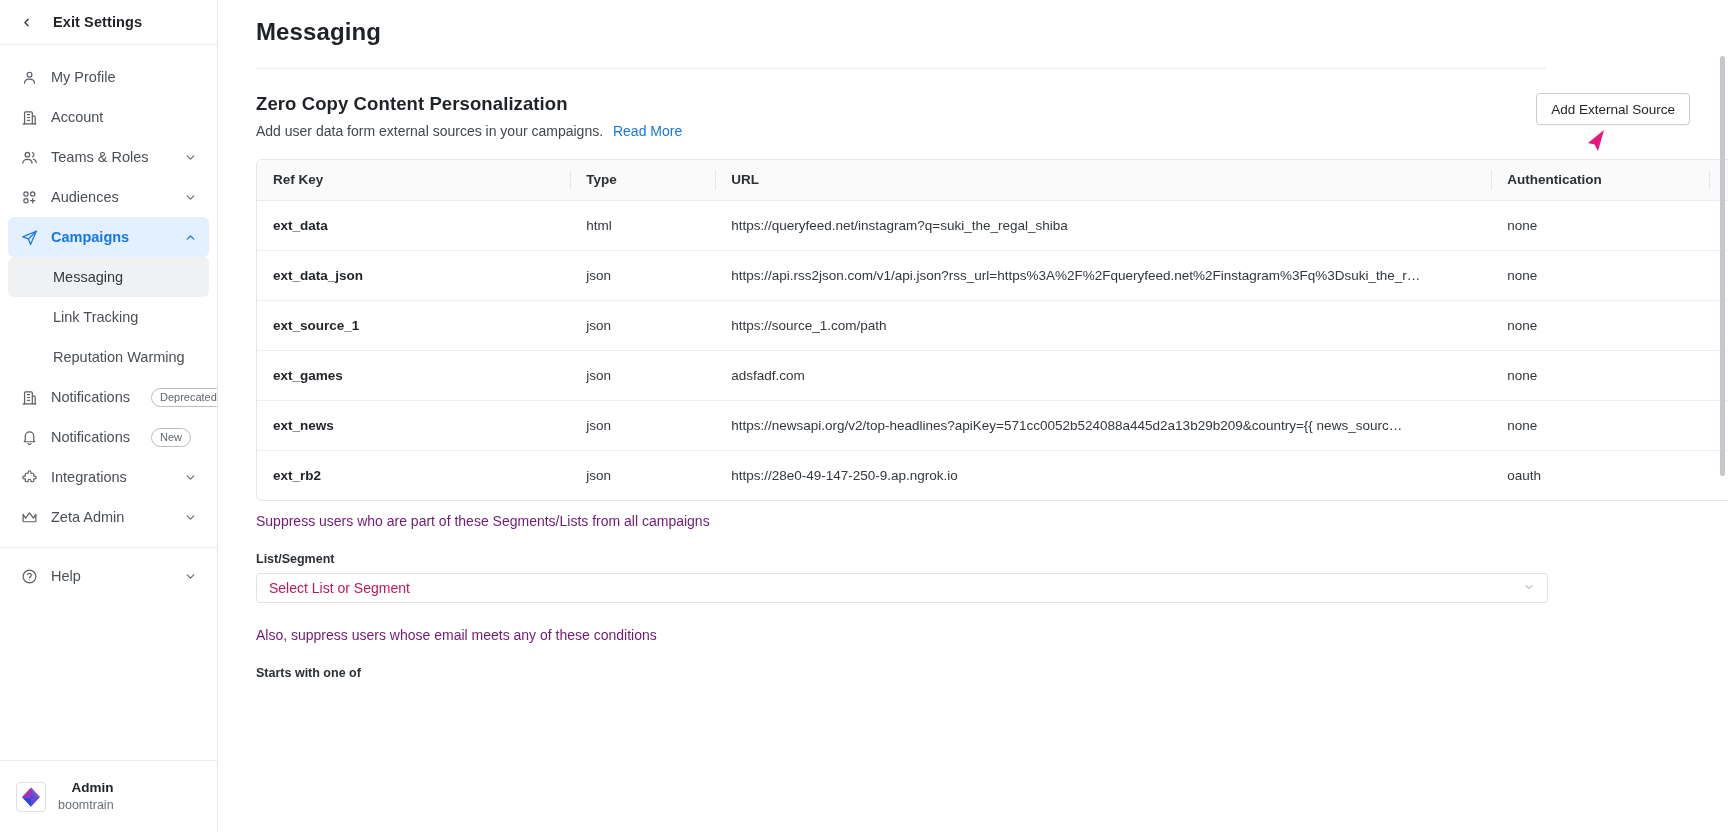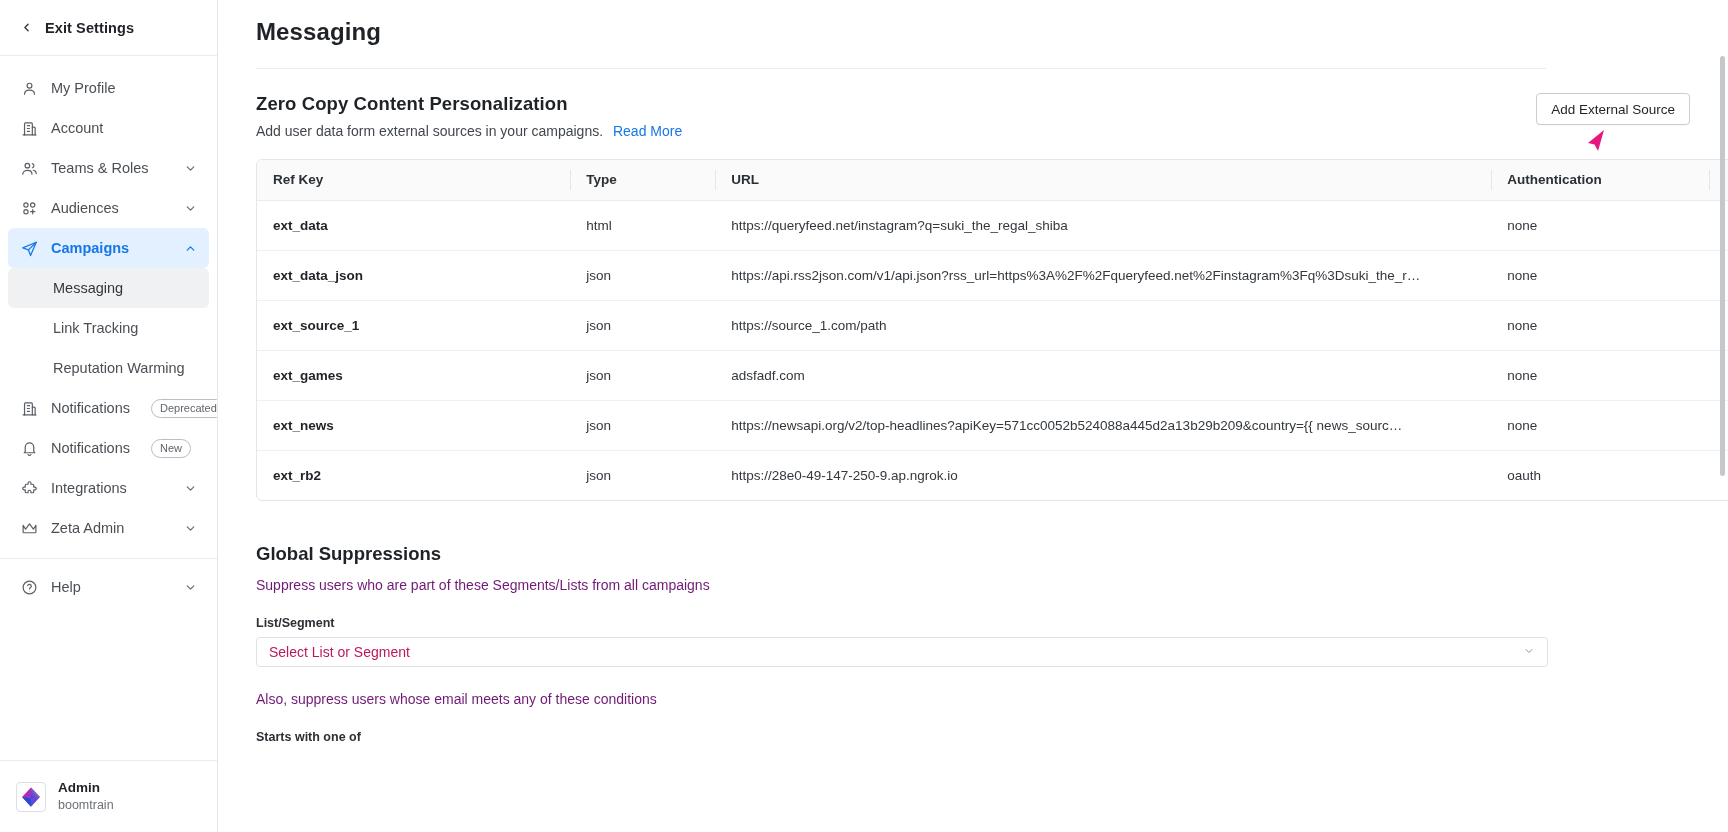--- a/index.html
+++ b/index.html
@@ -14,22 +14,22 @@
   
   .sidebar {
     width: 218px; height: 832px;
     background: #ffffff;
     border-right: 1px solid #e4e6e9;
     display: flex; flex-direction: column;
     flex: 0 0 218px;
     position: relative;
   }
   .exit-settings {
-    height: 56px; display: flex; align-items: center;
-    padding-left: 20px; gap: 12px;
+    height: 45px; display: flex; align-items: center;
+    padding-left: 20px; gap: 20px;
     border-bottom: 1px solid #e9ebee;
     cursor: pointer;
   }
   .exit-settings .chev { color: #2f3337; display: flex; align-items: center; }
   .exit-settings .txt { font-size: 14.5px; font-weight: 700; color: #1f2226; letter-spacing: .1px; }
 
   .nav { padding-top: 12px; flex: 1 1 auto; overflow: hidden; }
   .nav-item {
     display: flex; align-items: center;
     height: 40px; margin: 0 8px; padding: 0 12px;
@@ -51,21 +51,21 @@
     display: inline-flex; align-items: center; justify-content: center;
     border: 1px solid #b9bec4; border-radius: 11px;
     font-size: 11px; color: #60666c; height: 19px; padding: 0 8px;
     margin-left: 8px; white-space: nowrap;
   }
   .nav-divider { height: 1px; background: #e9ebee; margin: 10px 0 8px 0; }
 
   .sidebar-footer {
     border-top: 1px solid #e9ebee;
     height: 72px; display: flex; align-items: center;
-    padding-left: 16px; gap: 12px; flex: 0 0 72px;
+    padding-left: 16px; gap: 12px; flex: 0 0 72px; text-align: right;
   }
   .avatar {
     width: 30px; height: 30px; border: 1px solid #dcdfe3; border-radius: 4px;
     display: flex; align-items: center; justify-content: center; background:#fff;
   }
   .acct-name { font-size: 13.5px; font-weight: 700; color: #1f2226; line-height: 1.25; }
   .acct-org  { font-size: 12.5px; color: #6b7177; line-height: 1.3; }
 
   
   .main { flex: 1 1 auto; height: 832px; position: relative; background: #ffffff; overflow: hidden; }
@@ -420,21 +420,20 @@
               <td>json</td>
               <td class="url">https://28e0-49-147-250-9.ap.ngrok.io</td>
               <td>oauth</td>
               <td class="actions"><span class="dots">···</span></td>
             </tr>
           </tbody>
         </table>
         <div class="tbl-scroll"></div>
       </div>
 
-      <div class="gs-title">Global Suppressions</div>
       <div class="gs-sub">Suppress users who are part of these Segments/Lists from all campaigns</div>
 
       <div class="field-label">List/Segment</div>
       <div class="select-box">
         <span>Select List or Segment</span>
         <span>
           <svg width="12" height="12" viewBox="0 0 24 24" fill="none" stroke="#8d9399" stroke-width="2" stroke-linecap="round" stroke-linejoin="round">
               <polyline points="6 9 12 15 18 9"></polyline>
             </svg>
         </span>

